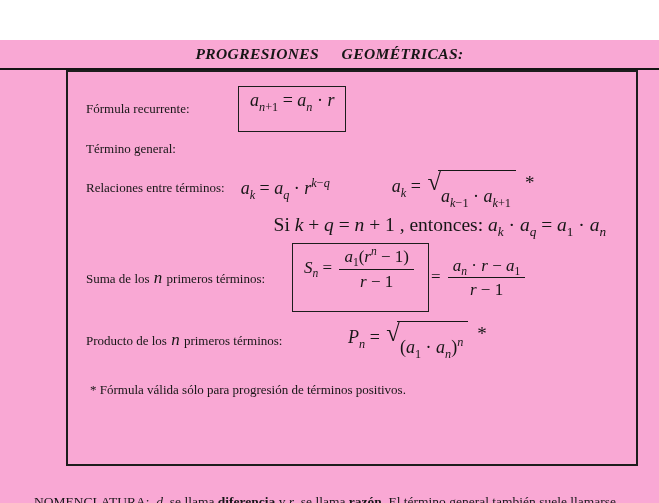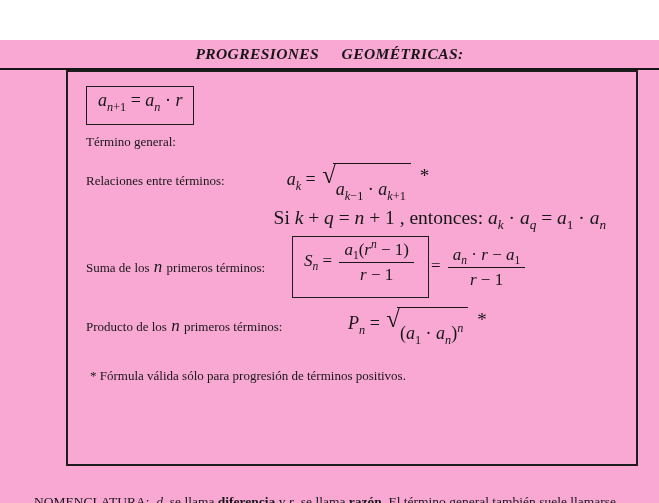--- a/index.html
+++ b/index.html
@@ -20,21 +20,21 @@
   }
   .row { display:flex; align-items:center; }
   .rlabel { font-size:13px; flex:none; line-height:1.25; }
   .w1 { width:152px; }
   .w5 { width:206px; }
   .w6 { width:270px; }
   .w7 { width:218px; }
   .math { font-size:18px; line-height:1.15; }
   .mathsm { font-size:17px; line-height:1.15; }
   sub, sup { line-height:0; font-size:68%; }
-  .fbox { display:inline-block; border:1.7px solid #1d1d1d; padding:3px 11px 13px; }
+  .fbox { display:inline-block; border:1.7px solid #1d1d1d; padding:3px 11px 20px; }
   .frac { display:inline-block; vertical-align:middle; text-align:center; margin:0 3px; }
   .frac .num { display:block; border-bottom:1.7px solid currentColor; padding:0 5px 2px; }
   .frac .den { display:block; padding-top:2px; }
   .sqrt { display:inline-flex; align-items:flex-start; vertical-align:middle; margin-left:2px; }
   .rad { font-size:1.38em; line-height:1; margin-right:-3px; font-style:normal; }
   .bar { border-top:1.8px solid currentColor; padding:15px 5px 0 3px; }
   .star { font-size:19px; margin-left:9px; position:relative; top:-5px; flex:none; }
   .bn { font-size:17px; font-style:italic; padding:0 1px; }
   .mm { font-size:16.5px; }
   .r1 { margin-bottom:9px; }
@@ -58,29 +58,31 @@
 <body>
 
 <div class="page">
 
   <div class="title">PROGRESIONES  GEOMÉTRICAS:</div>
   <div class="title-rule"></div>
 
   <div class="sheet">
 
     <div class="row r1">
+      <span class="rlabel w1">Fórmula recurrente:</span>
       <span class="fbox math"><i>a</i><sub><i>n</i>+1</sub> = <i>a</i><sub><i>n</i></sub> · <i>r</i></span>
     </div>
 
     <div class="row r2">
       <span class="rlabel w1">Término general:</span>
     </div>
 
     <div class="row r3">
       <span class="rlabel">Relaciones entre términos:</span>
+      <span class="math" style="margin-left:16px;"><i>a</i><sub><i>k</i></sub> = <i>a</i><sub><i>q</i></sub> · <i>r</i><sup><i>k</i>−<i>q</i></sup></span>
       <span class="math gap3"><i>a</i><sub><i>k</i></sub> = <span class="sqrt">
             <span class="rad">√</span>
             <span class="bar"><i>a</i><sub><i>k</i>−1</sub> · <i>a</i><sub><i>k</i>+1</sub></span>
           </span></span>
       <span class="star">*</span>
     </div>
 
     <div class="row r4">
       <span class="math cond">Si <i>k</i> + <i>q</i> = <i>n</i> + 1 , entonces: <i>a</i><sub><i>k</i></sub> · <i>a</i><sub><i>q</i></sub> = <i>a</i><sub>1</sub> · <i>a</i><sub><i>n</i></sub></span>
     </div>

